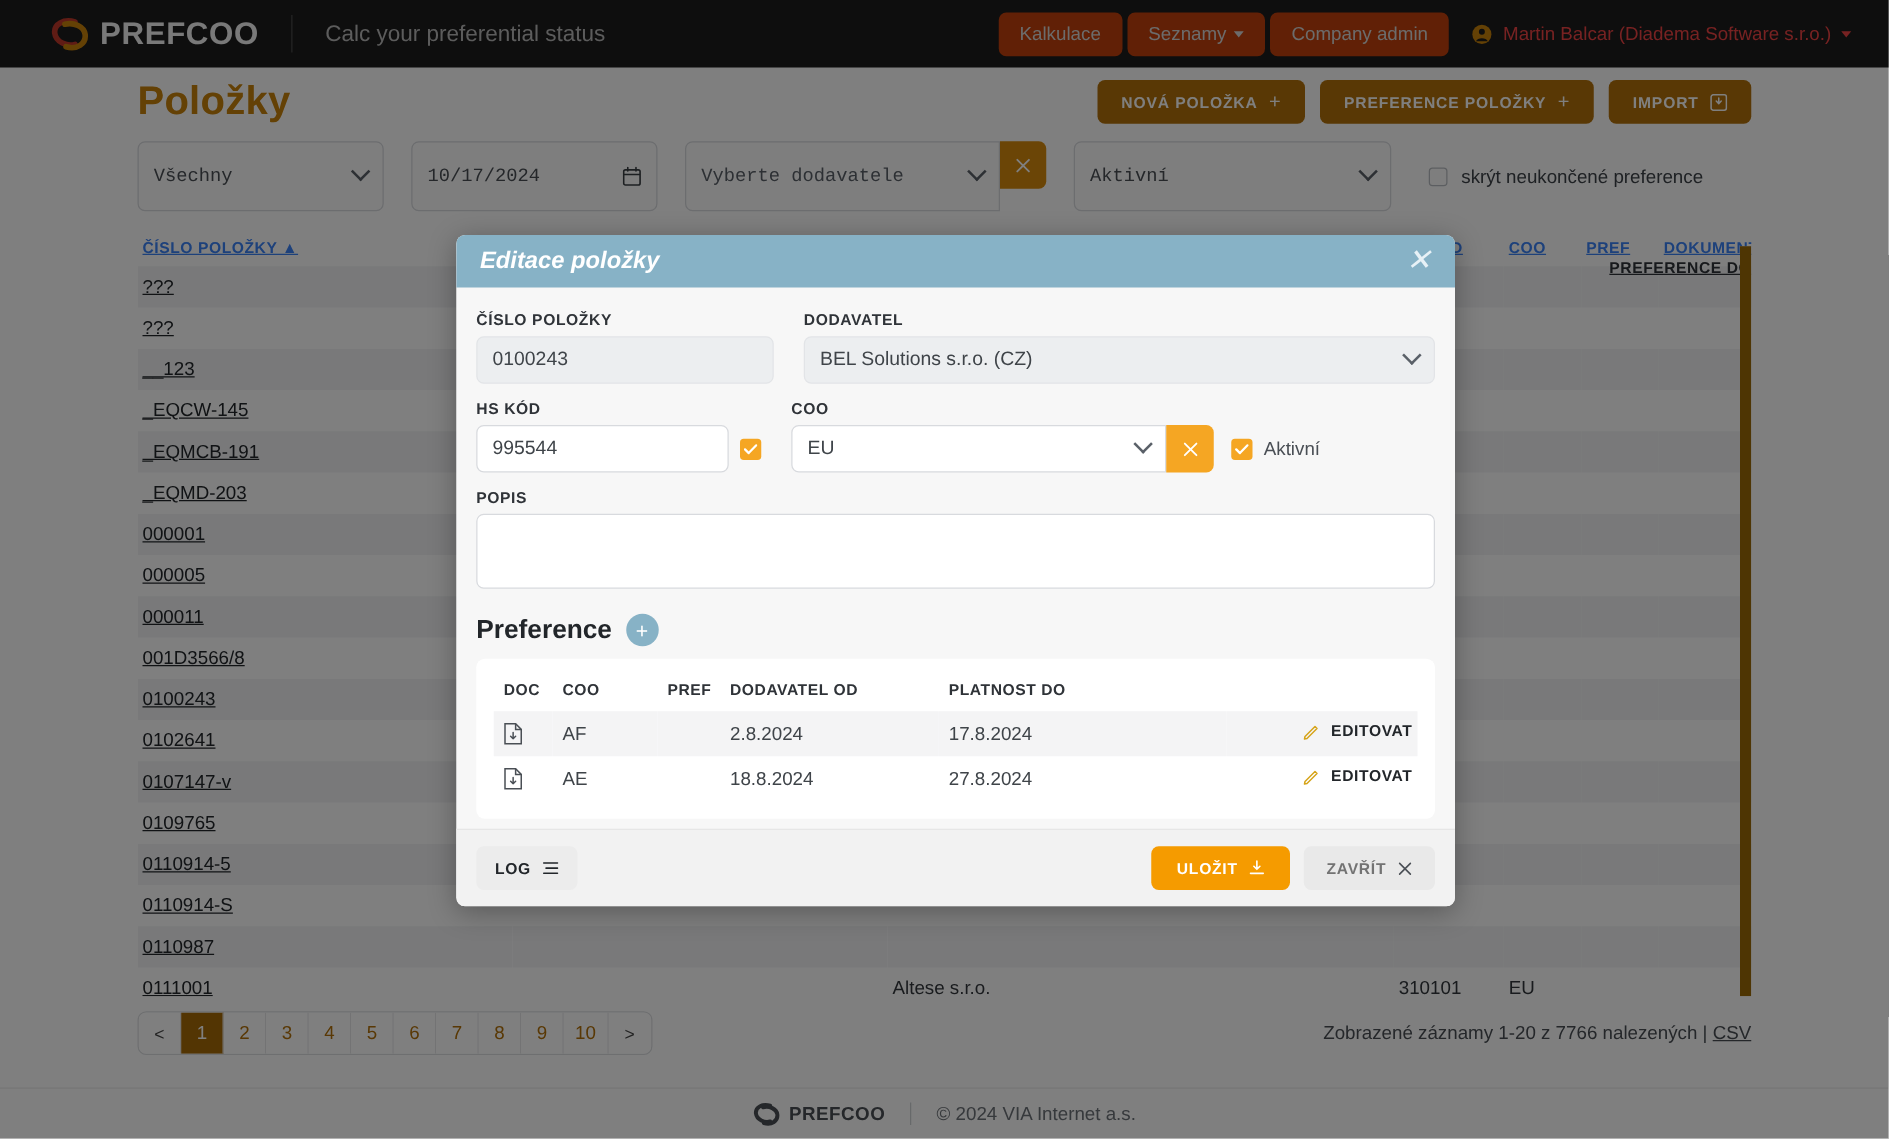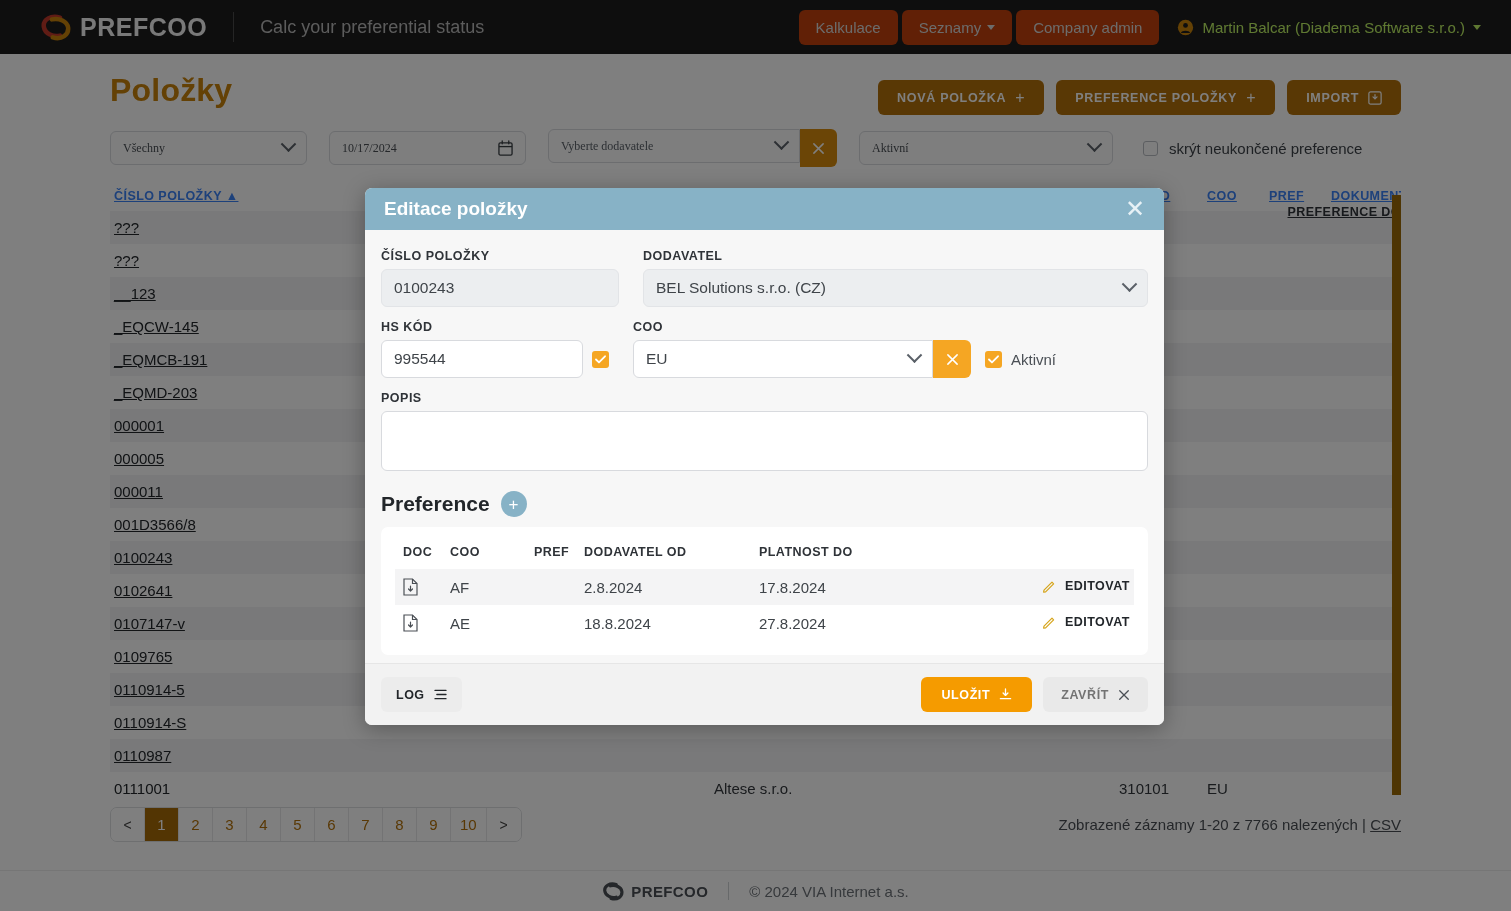--- a/index.html
+++ b/index.html
@@ -43,48 +43,48 @@
     font-size:15px; font-family:inherit;
     padding:9px 17px; cursor:pointer;
     display:flex; align-items:center; gap:6px;
   }
   .caret-down {
     width:0;height:0;border-left:4px solid transparent;border-right:4px solid transparent;
     border-top:5px solid currentColor; display:inline-block;
   }
   .user-chip {
     display:flex; align-items:center; gap:8px;
-    color:#bef264; font-size:15px; padding:9px 14px; cursor:pointer;
+    color:#ef4444; font-size:15px; padding:9px 14px; cursor:pointer;
     background:transparent; border:none; font-family:inherit;
   }
   .user-ic { width:17px;height:17px; display:block; }
 
   
   .content { flex:1 1 auto; padding:0 110px; position:relative; }
 
-  .title-row { display:flex; align-items:flex-start; padding-top:18px; }
+  .title-row { display:flex; align-items:flex-end; padding-top:2px; }
   .page-title {
     font-size:32px; font-weight:bold; color:#c8820b; margin:0;
     letter-spacing:.2px;
   }
   .title-actions { margin-left:auto; display:flex; gap:12px; padding-top:8px; }
   .btn-orange {
     background:#b3710a; color:#fff; border:none; border-radius:6px;
     font-size:12.5px; font-weight:bold; letter-spacing:.7px;
     padding:0 19px; height:35px; cursor:pointer; font-family:inherit;
     display:flex; align-items:center; gap:9px;
   }
   .btn-orange .gl { font-size:16px; font-weight:normal; }
 
   
   .filters { display:flex; align-items:center; gap:22px; margin-top:14px; }
   .sel, .dateinp {
-    height:34px; border:1px solid #d8dade; border-radius:6px;
-    background:#fdfdfd; font-size:12px; color:#4a4f55;
-    font-family:Liberation Serif, serif; padding:0 12px;
+    height:56px; border:1px solid #d8dade; border-radius:6px;
+    background:#fdfdfd; font-size:15px; color:#4a4f55;
+    font-family:Liberation Mono, monospace; padding:0 12px;
     display:flex; align-items:center;
     position:relative;
   }
   .sel { width:197px; justify-content:space-between; cursor:pointer; }
   .sel.wide { width:254px; }
   .sel.supplier { width:252px; border-radius:6px 0 0 6px; color:#5a6068;}
   .chev {
     width:11px;height:11px; border-right:2px solid #5a6068; border-bottom:2px solid #5a6068;
     transform:rotate(45deg) translate(-3px,-3px); flex:0 0 auto;
   }
@@ -162,21 +162,21 @@
 
   
   .modal {
     position:absolute; left:365px; top:188px; width:799px;
     background:#f7f7f7; border-radius:7px; z-index:60;
     box-shadow:0 4px 22px rgba(0,0,0,.3);
     overflow:hidden;
   }
   .modal-head {
     background:#87b2c6; height:42px; display:flex; align-items:center;
-    padding:0 19px; color:#fff;
+    padding:0 19px; color:#fff;font-style:italic;
   }
   .modal-title { font-size:19px; font-weight:bold; }
   .modal-x {
     margin-left:auto; font-size:24px; line-height:1; color:#e7f1f6; cursor:pointer;
     font-weight:300;
   }
   .modal-body { padding:19px 16px 8px 16px; }
   .frow { display:flex; gap:24px; margin-bottom:13px; }
   .fld { display:flex; flex-direction:column; }
   .fld-label {

